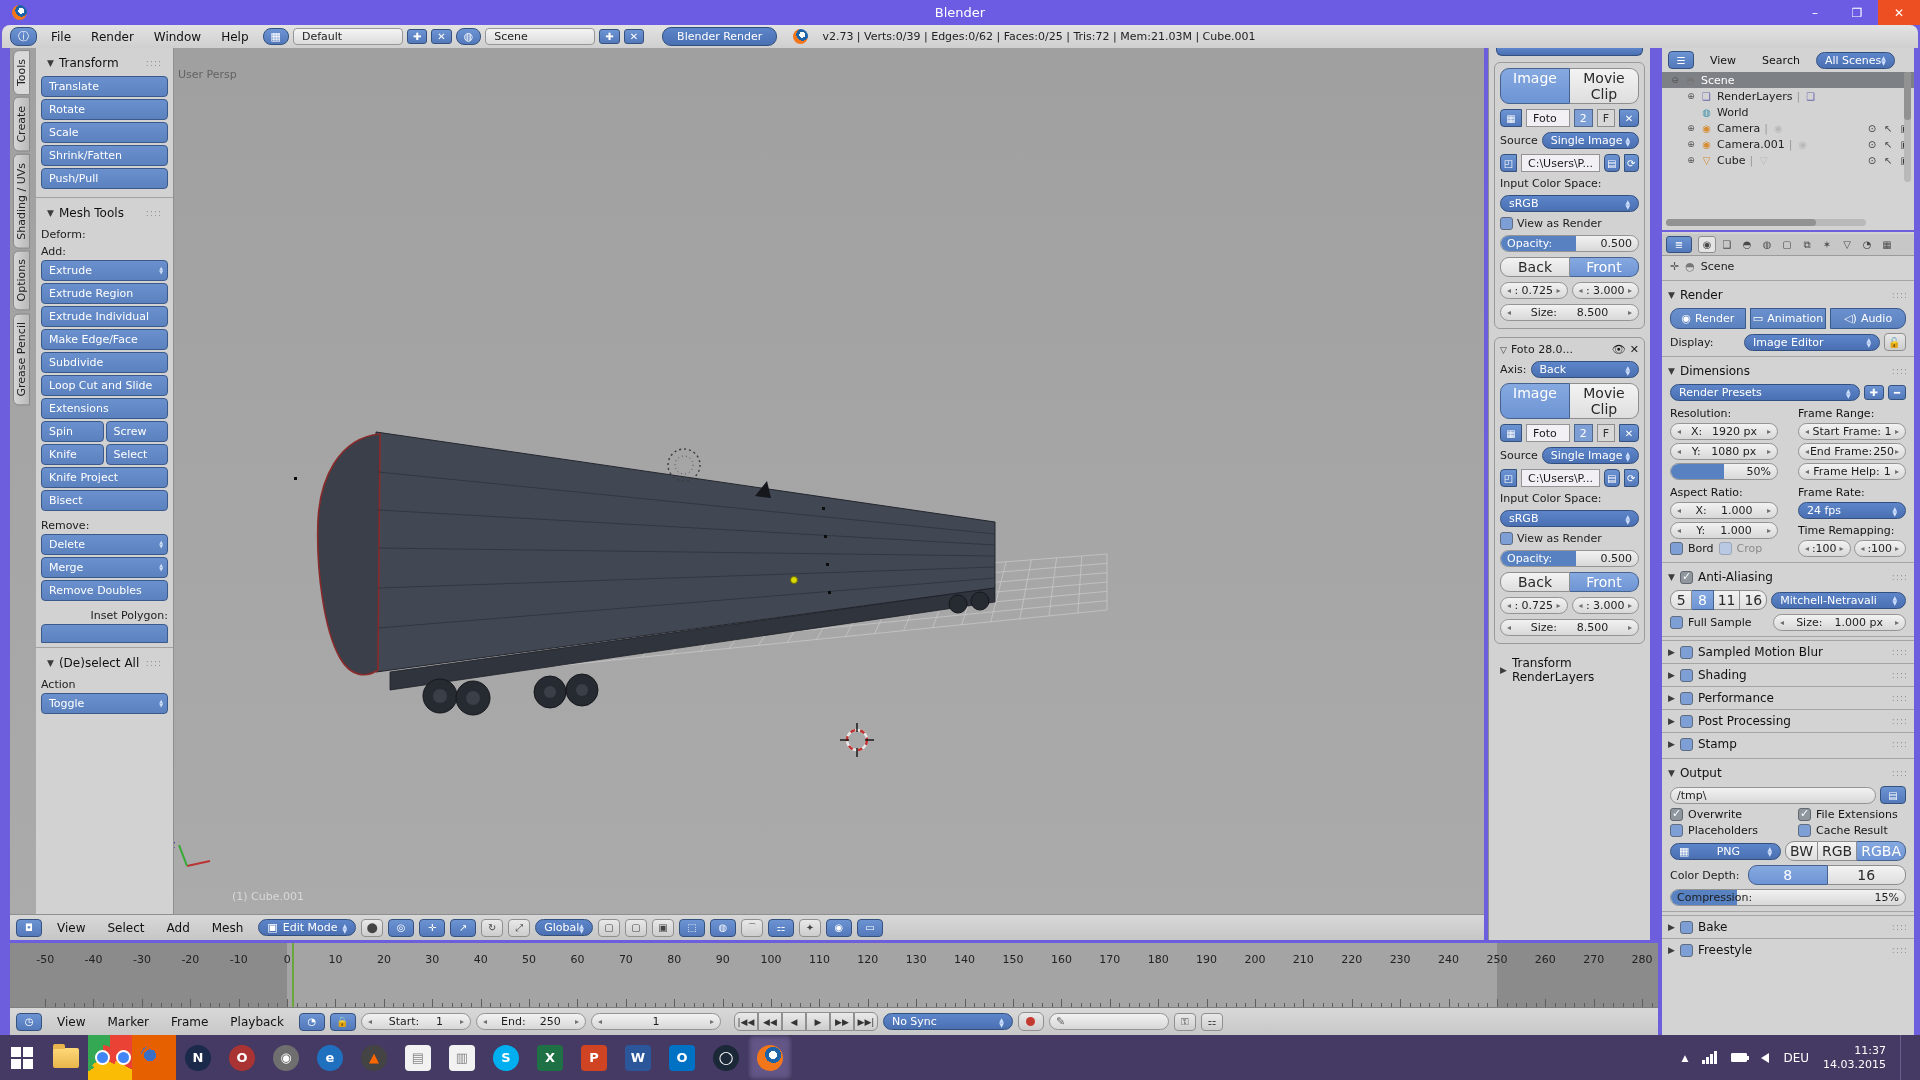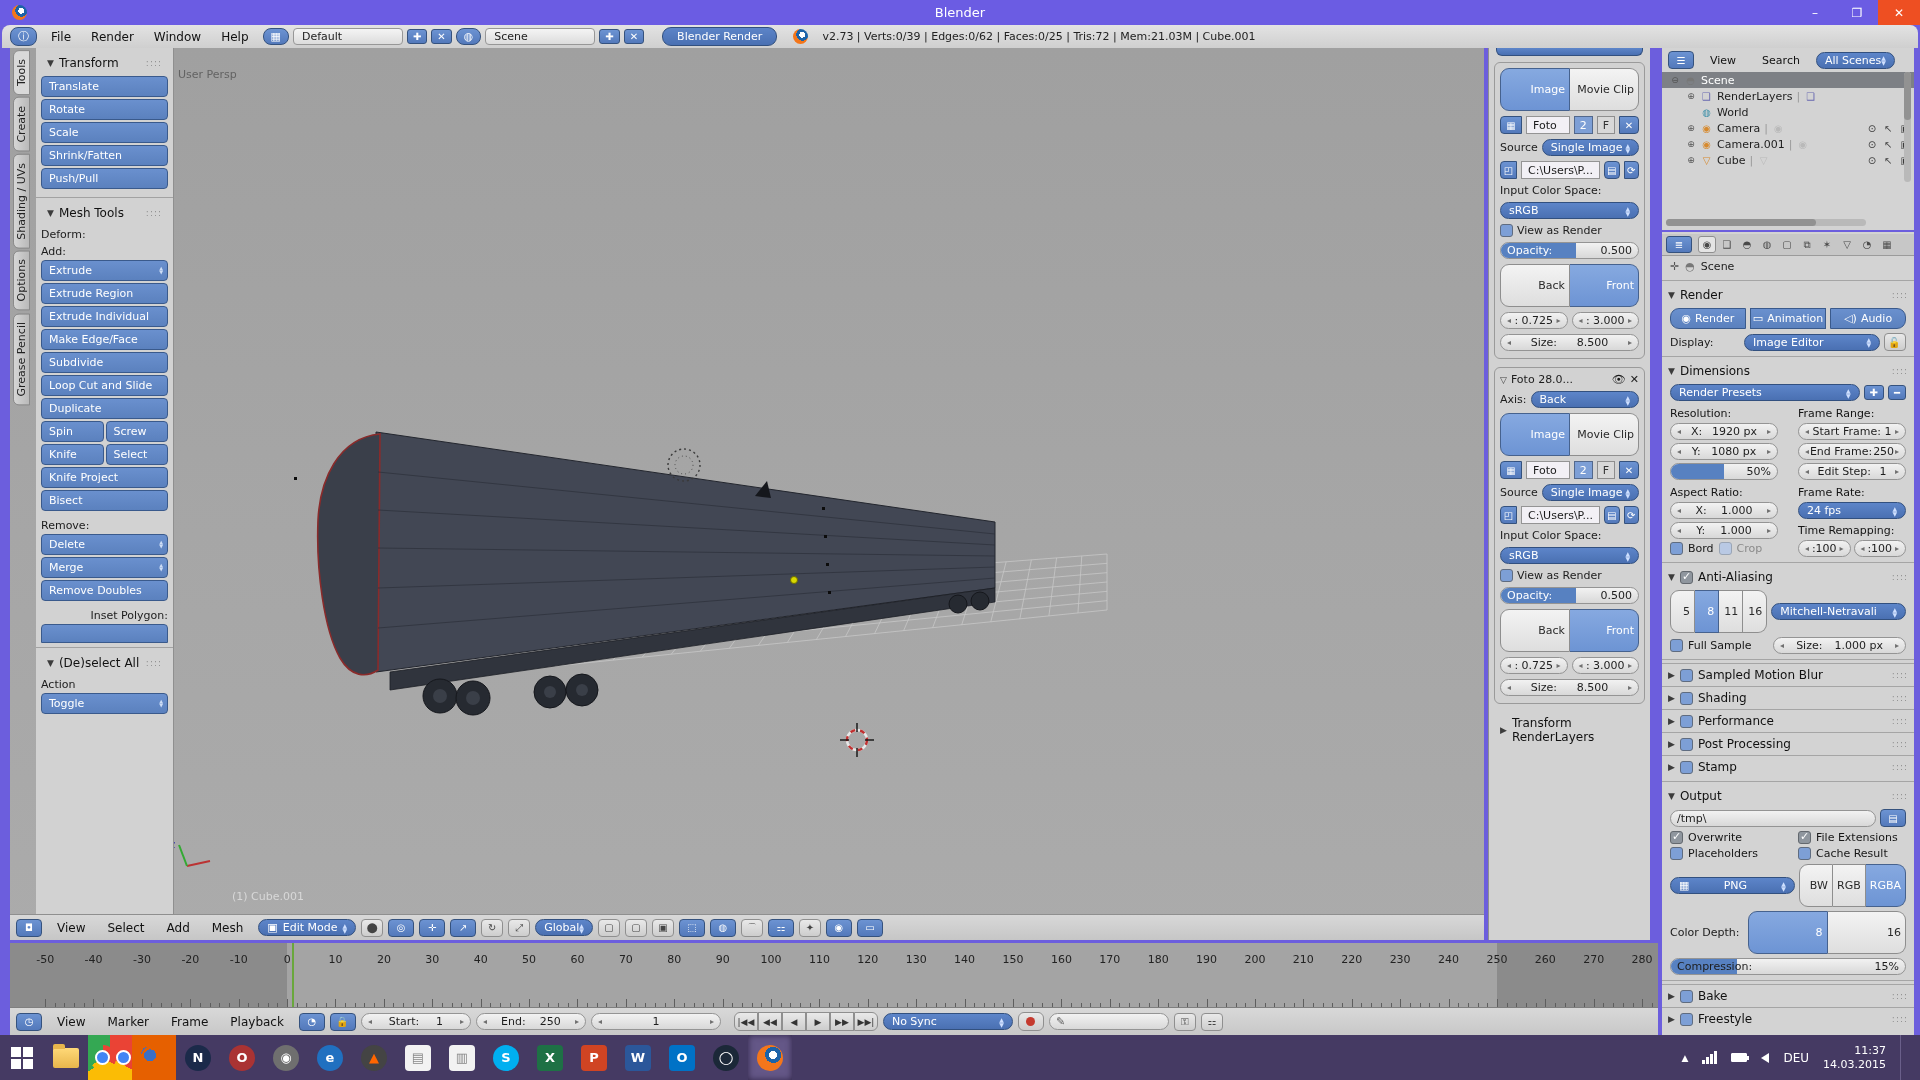--- a/index.html
+++ b/index.html
@@ -22,21 +22,21 @@
   .sqbtn{background:linear-gradient(#6c93d2,#5379bb);border:1px solid #35527e;color:#fff;font-size:10px;padding:1px 5px;border-radius:3px;}
   .bluepill{background:linear-gradient(#5c84c8,#4a70b2);border:1px solid #32507f;border-radius:9px;color:#fff;padding:2px 14px;font-size:11px;}
   .stats{color:#222;font-size:11px;margin-left:10px;}
 
   
   .pill{background:linear-gradient(#f2f2f2,#d8d8d8);border:1px solid #949494;border-radius:9px;color:#1d1d1d;font-size:11px;padding:1px 6px;display:flex;align-items:center;justify-content:space-between;min-height:17px;position:relative;overflow:hidden;}
   .pill .arr{color:#6f6f6f;font-size:8px;}
   .bdrop{background:linear-gradient(#5d85c9,#4a70b2);border:1px solid #32507f;border-radius:9px;color:#fff;font-size:11px;padding:1px 8px;display:flex;align-items:center;justify-content:space-between;min-height:17px;}
   .bdrop .dar{font-size:6px;line-height:5px;color:#cfe0ff;white-space:pre;text-align:center;}
   .seg{display:flex;}
-  .seg>span{flex:1;text-align:right;border:1px solid #8e8e8e;border-left-width:0;background:linear-gradient(#f3f3f3,#dedede);padding:14px 4px;font-size:11px;color:#2a2a2a;}
+  .seg>span{flex:1;text-align:center;border:1px solid #8e8e8e;border-left-width:0;background:linear-gradient(#f3f3f3,#dedede);padding:1px 4px;font-size:14px;color:#2a2a2a;}
   .seg>span:first-child{border-left-width:1px;border-radius:9px 0 0 9px;}
   .seg>span:last-child{border-radius:0 9px 9px 0;}
   .seg>span.active{background:linear-gradient(#86a9e0,#6d94d4);color:#fff;border-color:#4a6globalea;border-color:#46628e;}
   .chkbox{width:13px;height:13px;border-radius:3px;border:1px solid #5f6c80;background:#7d9fd6;display:inline-block;flex:0 0 13px;position:relative;}
   .chkbox.on{background:#8f969e;border-color:#63686e;}
   .chkbox.on::after{content:"✓";position:absolute;left:1px;top:-2px;color:#fff;font-size:11px;}
   .chkbox.dim{background:#b9c9e4;border-color:#9aa5b5;}
   .grip{color:#909090;font-size:9px;letter-spacing:1px;margin-left:auto;}
   .shead{display:flex;align-items:center;gap:5px;padding:4px 6px;font-size:12px;color:#111;}
   .tri{color:#3c3c3c;font-size:9px;}
@@ -298,21 +298,21 @@
       <div class="glabel">Deform:</div>
       <div class="glabel">Add:</div>
       <div class="bgrid">
 
       <div class="tbtn drop">Extrude</div>
           <div class="tbtn">Extrude Region</div>
           <div class="tbtn">Extrude Individual</div>
           <div class="tbtn">Make Edge/Face</div>
           <div class="tbtn">Subdivide</div>
           <div class="tbtn">Loop Cut and Slide</div>
-          <div class="tbtn">Duplicate</div>
+          <div class="tbtn">Extensions</div>
           <div class="tbtn half">Spin</div>
           <div class="tbtn half">Screw</div>
           <div class="tbtn half">Knife</div>
           <div class="tbtn half">Select</div>
           <div class="tbtn">Knife Project</div>
           <div class="tbtn">Bisect</div>
         </div>
       <div class="glabel">Remove:</div>
       <div class="bgrid">
 
@@ -691,21 +691,21 @@
             <span class="arr">▸</span>
           </div>
         <div class="pill">
             <span class="arr">◂</span>
             <span>End Frame:</span>
             <span>250</span>
             <span class="arr">▸</span>
           </div>
         <div class="pill">
             <span class="arr">◂</span>
-            <span>Edit Step:</span>
+            <span>Frame Help:</span>
             <span>1</span>
             <span class="arr">▸</span>
           </div>
       </div>
     </div>
     <div class="pcol2">
       <div>
         <span class="plabel">Aspect Ratio:</span>
         <div class="pill">
             <span class="arr">◂</span>

